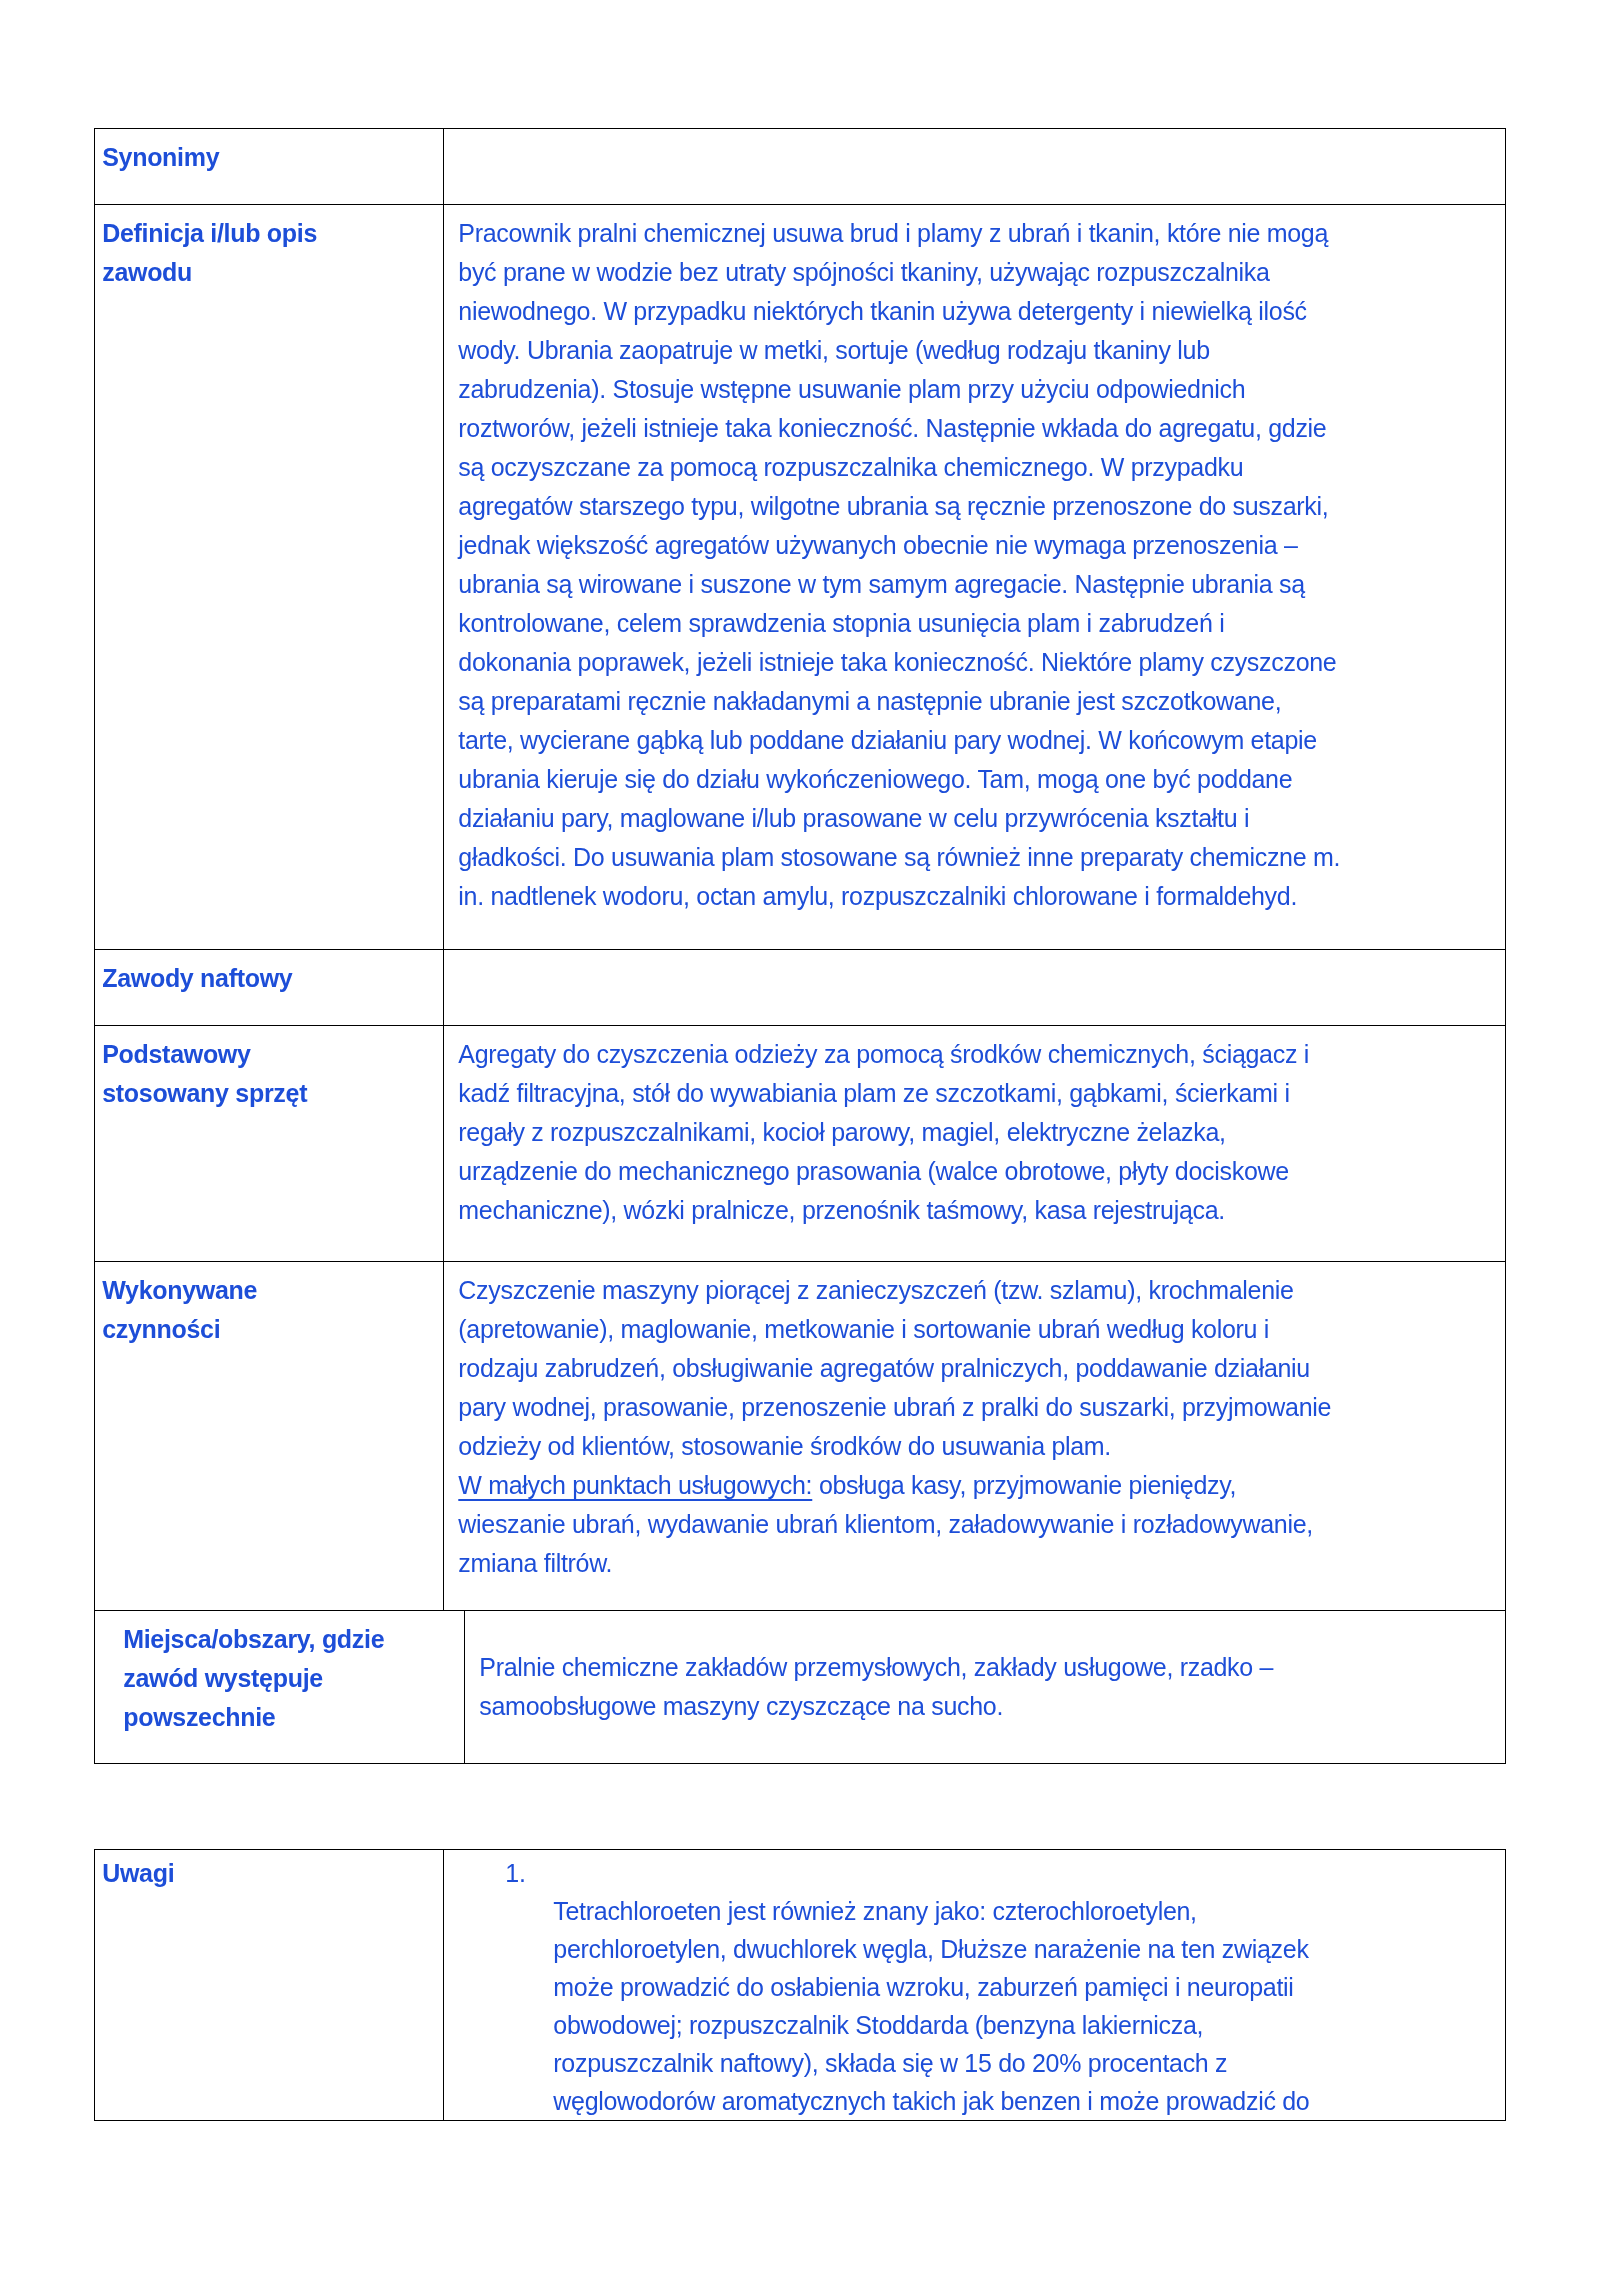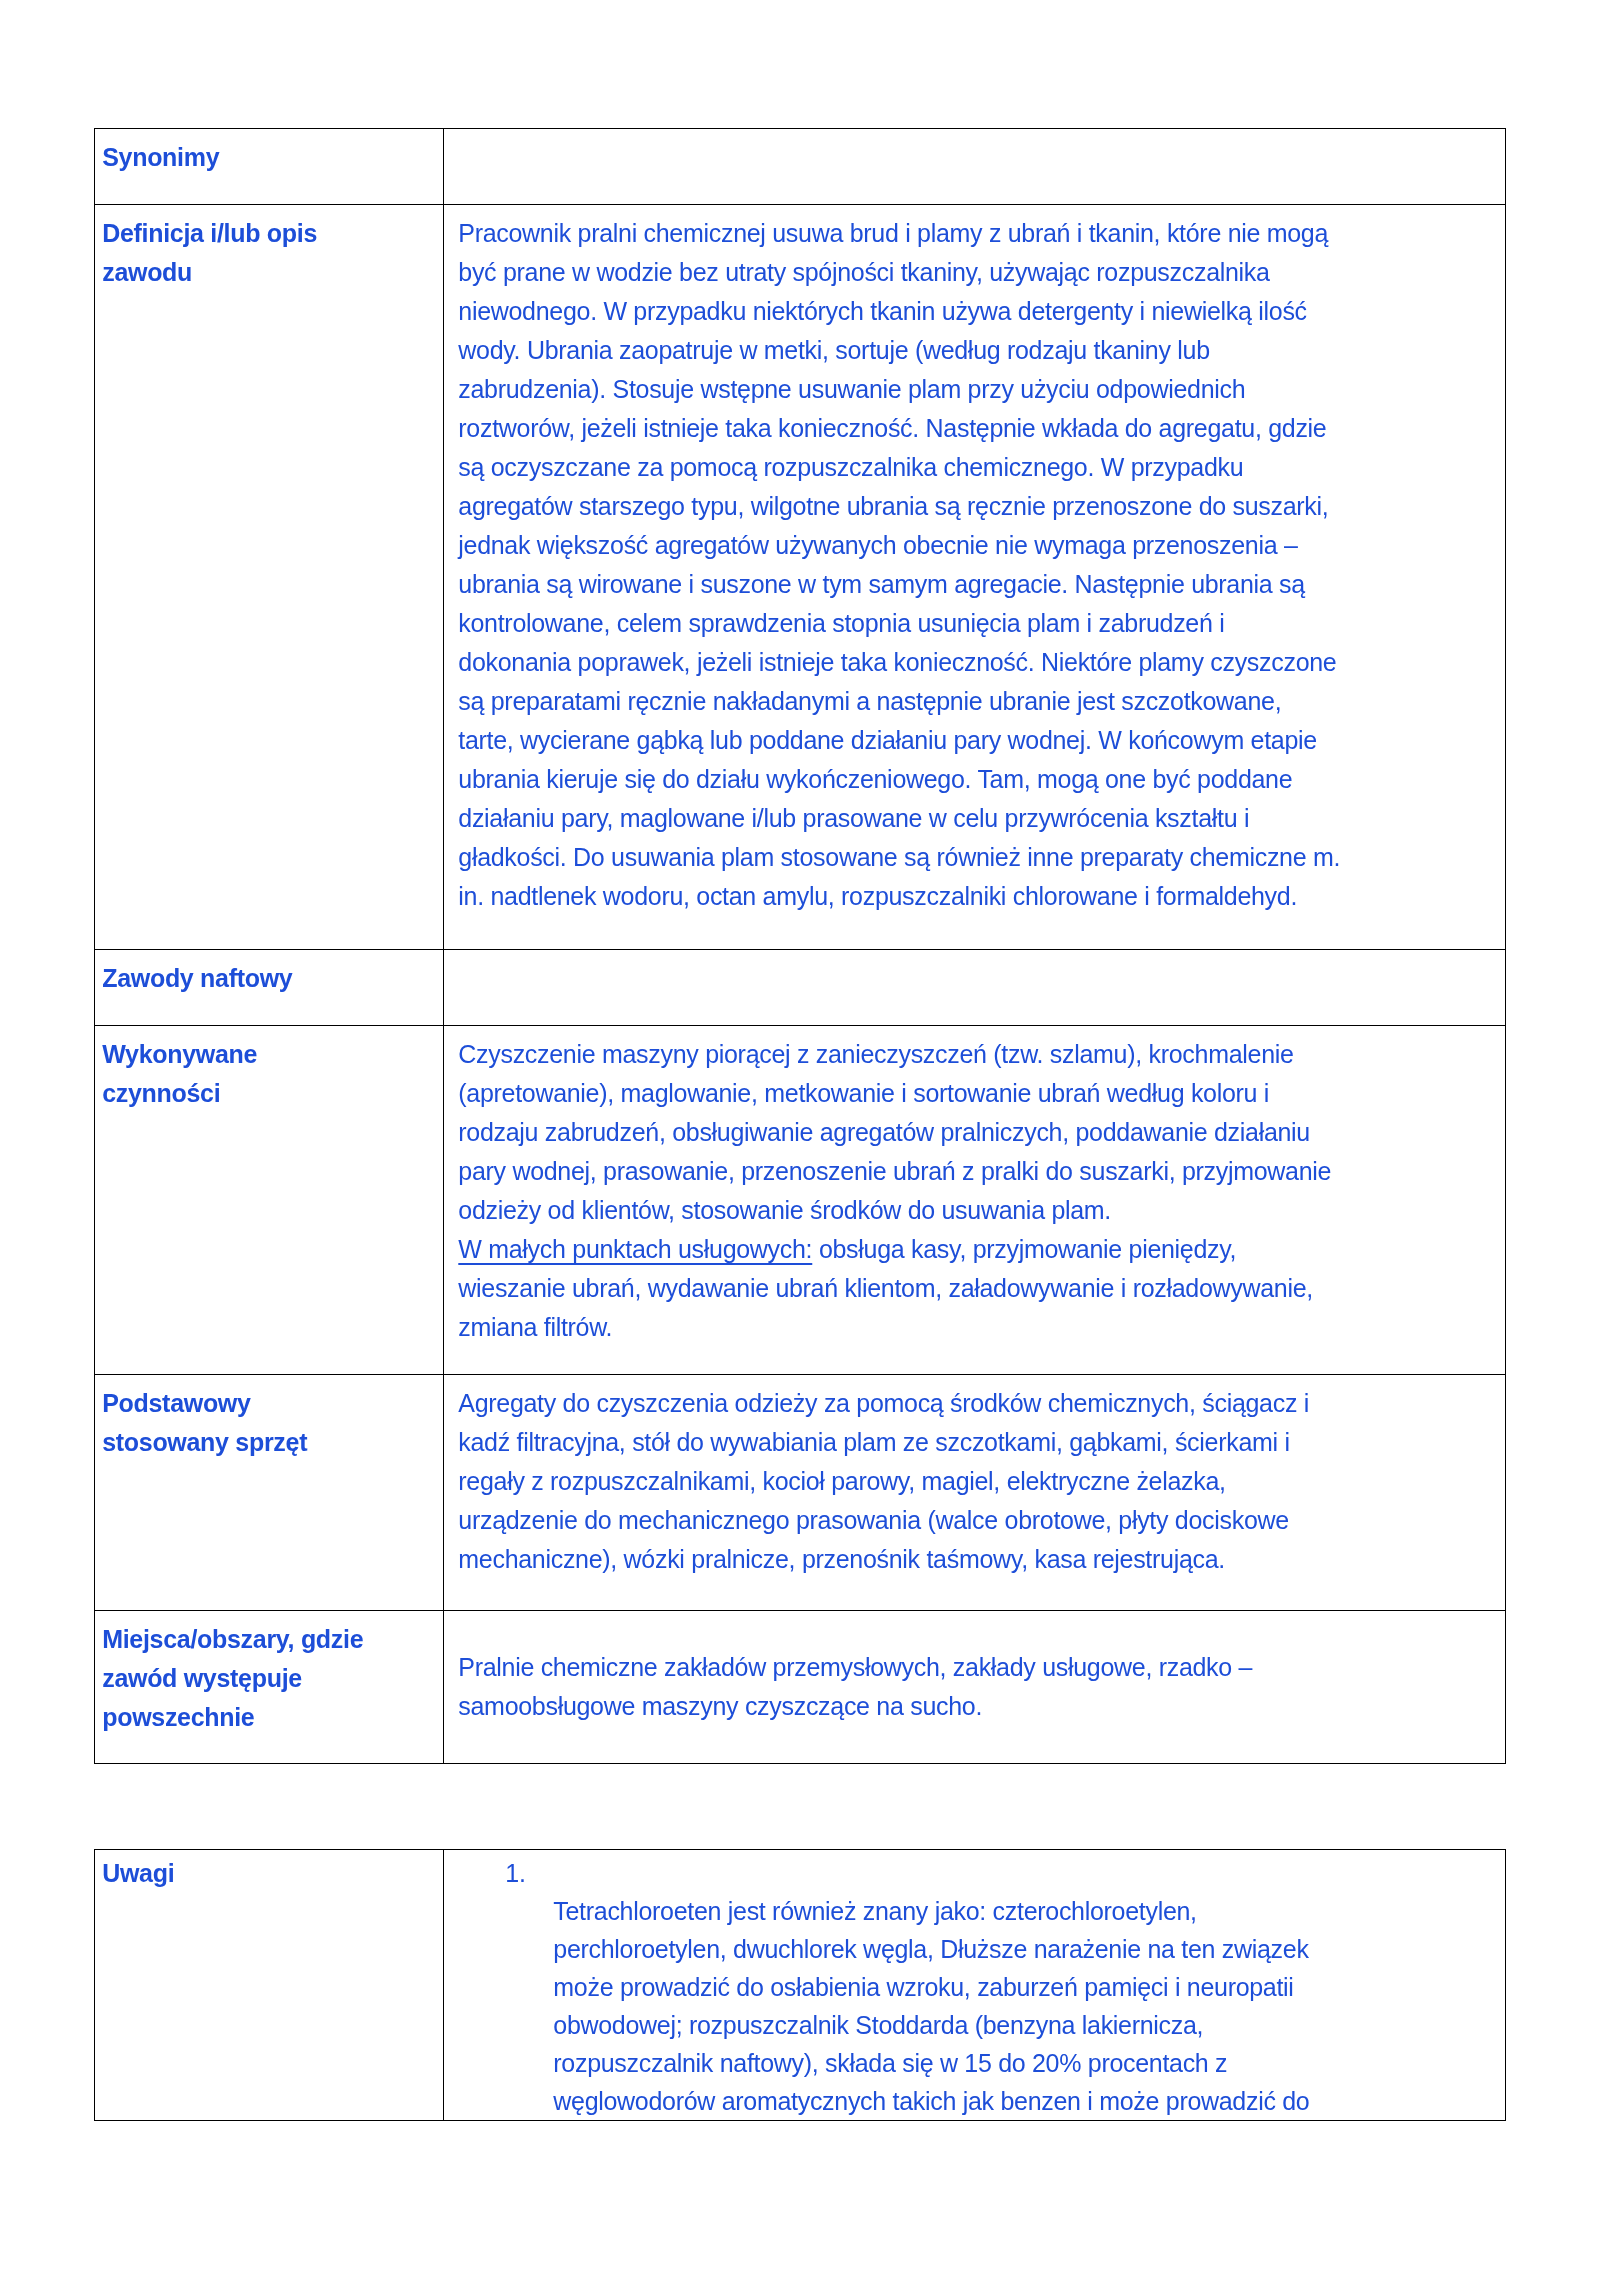--- a/index.html
+++ b/index.html
@@ -65,21 +65,21 @@
     justify-content: center;
     padding-top: 7.2px;
     padding-bottom: 7.2px;
   }
   
   .r-synonimy   { min-height: 76px; }
   .r-definicja  { min-height: 745px; }
   .r-pokrewne   { min-height: 76px; }
   .r-czynnosci  { min-height: 349px; }
   .r-sprzet     { min-height: 236px; }
-  .r-miejsca    { min-height: 152px; }
+  .r-miejsca    { min-height: 152px; margin-left: 21px; }
   .r-uwagi      { min-height: 227px; }
   .r-uwagi .cell-label,
   .r-uwagi .cell-content { padding-top: 3.6px; padding-bottom: 0; }
   .notes-item {
     position: relative;
     padding-left: 95px;
     white-space: pre-line;
     line-height: 38px;
   }
   .notes-number {
@@ -121,43 +121,43 @@
 ubrania kieruje się do działu wykończeniowego. Tam, mogą one być poddane
 działaniu pary, maglowane i/lub prasowane w celu przywrócenia kształtu i
 gładkości. Do usuwania plam stosowane są również inne preparaty chemiczne m.
 in. nadtlenek wodoru, octan amylu, rozpuszczalniki chlorowane i formaldehyd.</div>
     </div>
 
     <div class="row r-pokrewne">
       <div class="cell-label">Zawody naftowy</div>
     </div>
 
+    <div class="row r-sprzet">
+      <div class="cell-label">Podstawowy
+stosowany sprzęt</div>
+      <div class="cell-content">Agregaty do czyszczenia odzieży za pomocą środków chemicznych, ściągacz i
+kadź filtracyjna, stół do wywabiania plam ze szczotkami, gąbkami, ścierkami i
+regały z rozpuszczalnikami, kocioł parowy, magiel, elektryczne żelazka,
+urządzenie do mechanicznego prasowania (walce obrotowe, płyty dociskowe
+mechaniczne), wózki pralnicze, przenośnik taśmowy, kasa rejestrująca.</div>
+    </div>
+
     <div class="row r-czynnosci">
       <div class="cell-label">Wykonywane
 czynności</div>
       <div class="cell-content cell-content-rich">
         <div class="pre-block">Czyszczenie maszyny piorącej z zanieczyszczeń (tzw. szlamu), krochmalenie
 (apretowanie), maglowanie, metkowanie i sortowanie ubrań według koloru i
 rodzaju zabrudzeń, obsługiwanie agregatów pralniczych, poddawanie działaniu
 pary wodnej, prasowanie, przenoszenie ubrań z pralki do suszarki, przyjmowanie
 odzieży od klientów, stosowanie środków do usuwania plam.</div>
         <div><span class="underlined">W małych punktach usługowych:</span><span> obsługa kasy, przyjmowanie pieniędzy,</span></div>
         <div class="pre-block">wieszanie ubrań, wydawanie ubrań klientom, załadowywanie i rozładowywanie,
 zmiana filtrów.</div>
       </div>
-    </div>
-
-    <div class="row r-sprzet">
-      <div class="cell-label">Podstawowy
-stosowany sprzęt</div>
-      <div class="cell-content">Agregaty do czyszczenia odzieży za pomocą środków chemicznych, ściągacz i
-kadź filtracyjna, stół do wywabiania plam ze szczotkami, gąbkami, ścierkami i
-regały z rozpuszczalnikami, kocioł parowy, magiel, elektryczne żelazka,
-urządzenie do mechanicznego prasowania (walce obrotowe, płyty dociskowe
-mechaniczne), wózki pralnicze, przenośnik taśmowy, kasa rejestrująca.</div>
     </div>
 
     <div class="row r-miejsca">
       <div class="cell-label">Miejsca/obszary, gdzie
 zawód występuje
 powszechnie</div>
       <div class="cell-content cell-content-center">Pralnie chemiczne zakładów przemysłowych, zakłady usługowe, rzadko –
 samoobsługowe maszyny czyszczące na sucho.</div>
     </div>
 

